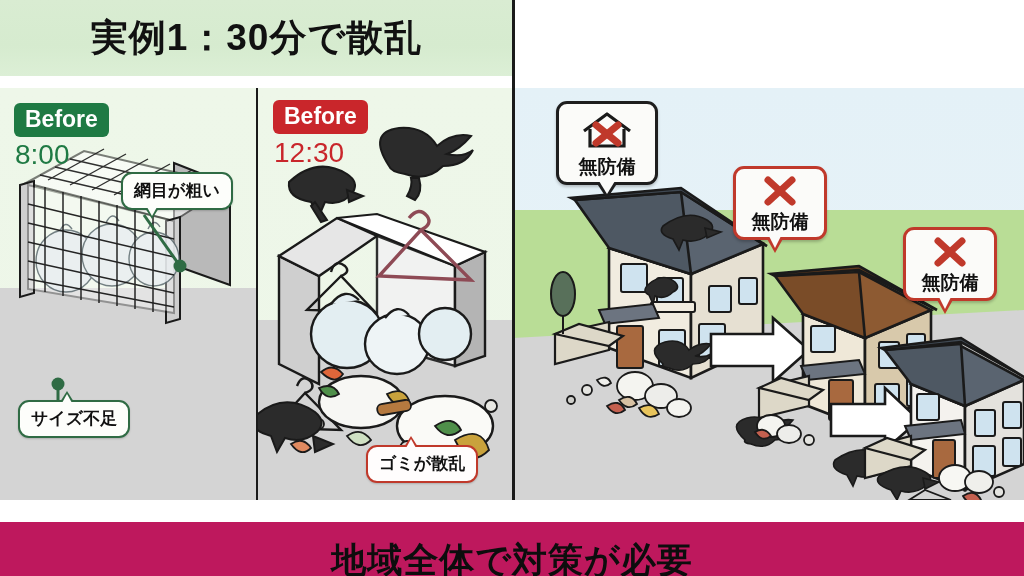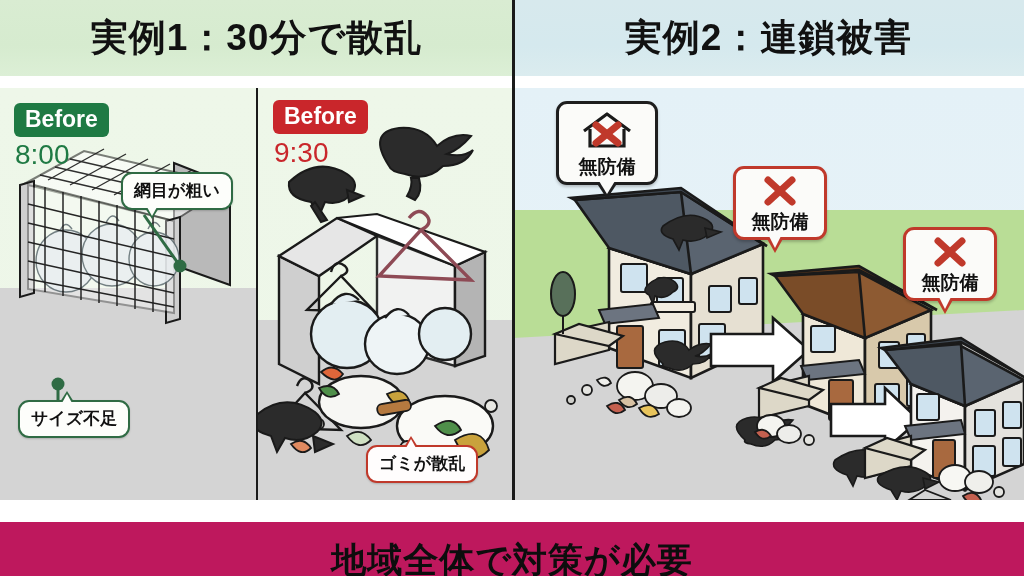--- a/index.html
+++ b/index.html
@@ -84,23 +84,20 @@
   svg{display:block;overflow:visible;}
 </style>
 </head>
 <body>
 
 <div id="stage">
 
   <div class="hdr hdr-left">
     <div class="hdr-title">実例1：30分で散乱</div>
   </div>
-  <div class="hdr hdr-right">
-    <div class="hdr-title">実例2：連鎖被害</div>
-  </div>
 
   <div class="panel panel-before">
     <div class="ground ground-left"></div>
 
     <svg style="position:absolute;left:8px;top:55px;" width="240" height="200" viewBox="0 0 240 200">
 
       <polygon points="166,20 222,42 222,142 166,122" fill="#b9b9b9" stroke="#1a1a1a" stroke-width="2"></polygon>
 
       <polygon points="18,40 76,8 222,42 166,78" fill="#ffffff" opacity="0.55" stroke="#1a1a1a" stroke-width="2"></polygon>
 
@@ -350,21 +347,21 @@
       </g>
     </svg>
   </div>
 
   <div class="vdiv vdiv-mid"></div>
   <div class="vdiv vdiv-main"></div>
 
   <div class="tag tag-before">Before</div>
   <div class="time time-before">8:00</div>
   <div class="tag tag-after">Before</div>
-  <div class="time time-after">9:30</div>
+  <div class="time time-after">12:30</div>
 
   <div class="callout cal-mesh">
     <span>網目が粗い</span>
     <span class="tail">
         <i></i>
       </span>
   </div>
   <div class="callout cal-size">
     <span>サイズ不足</span>
     <span class="tail">

